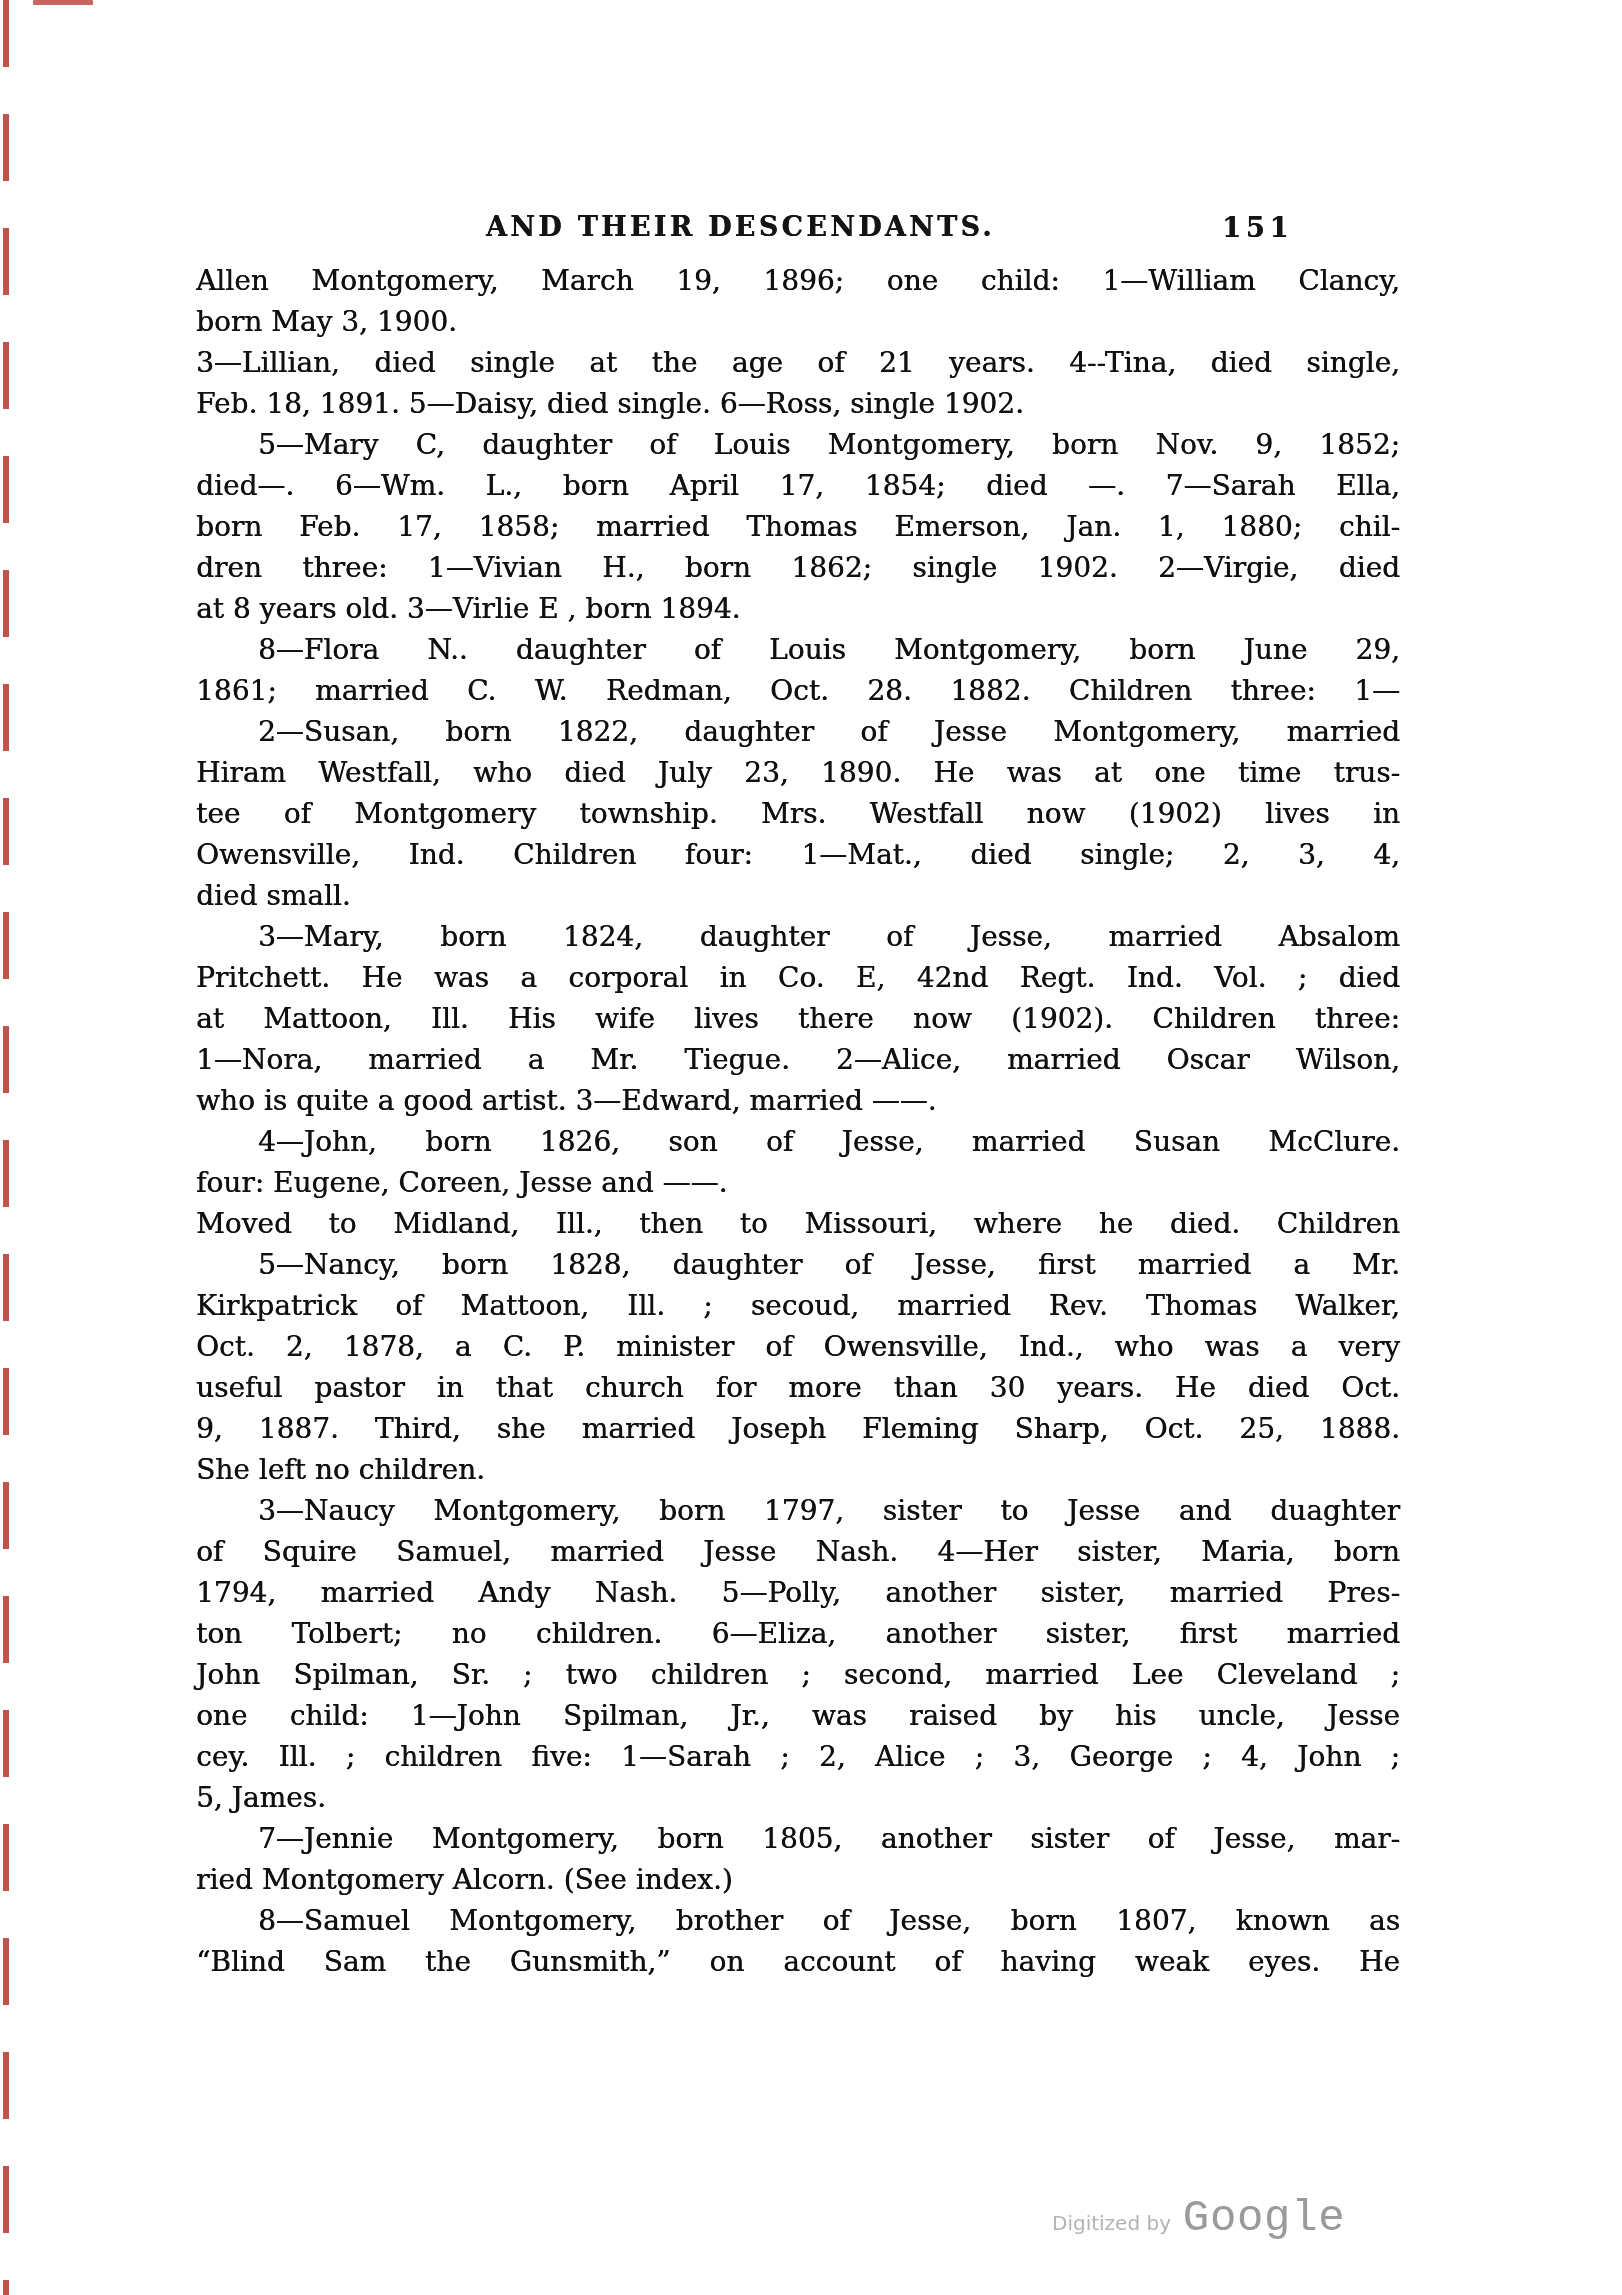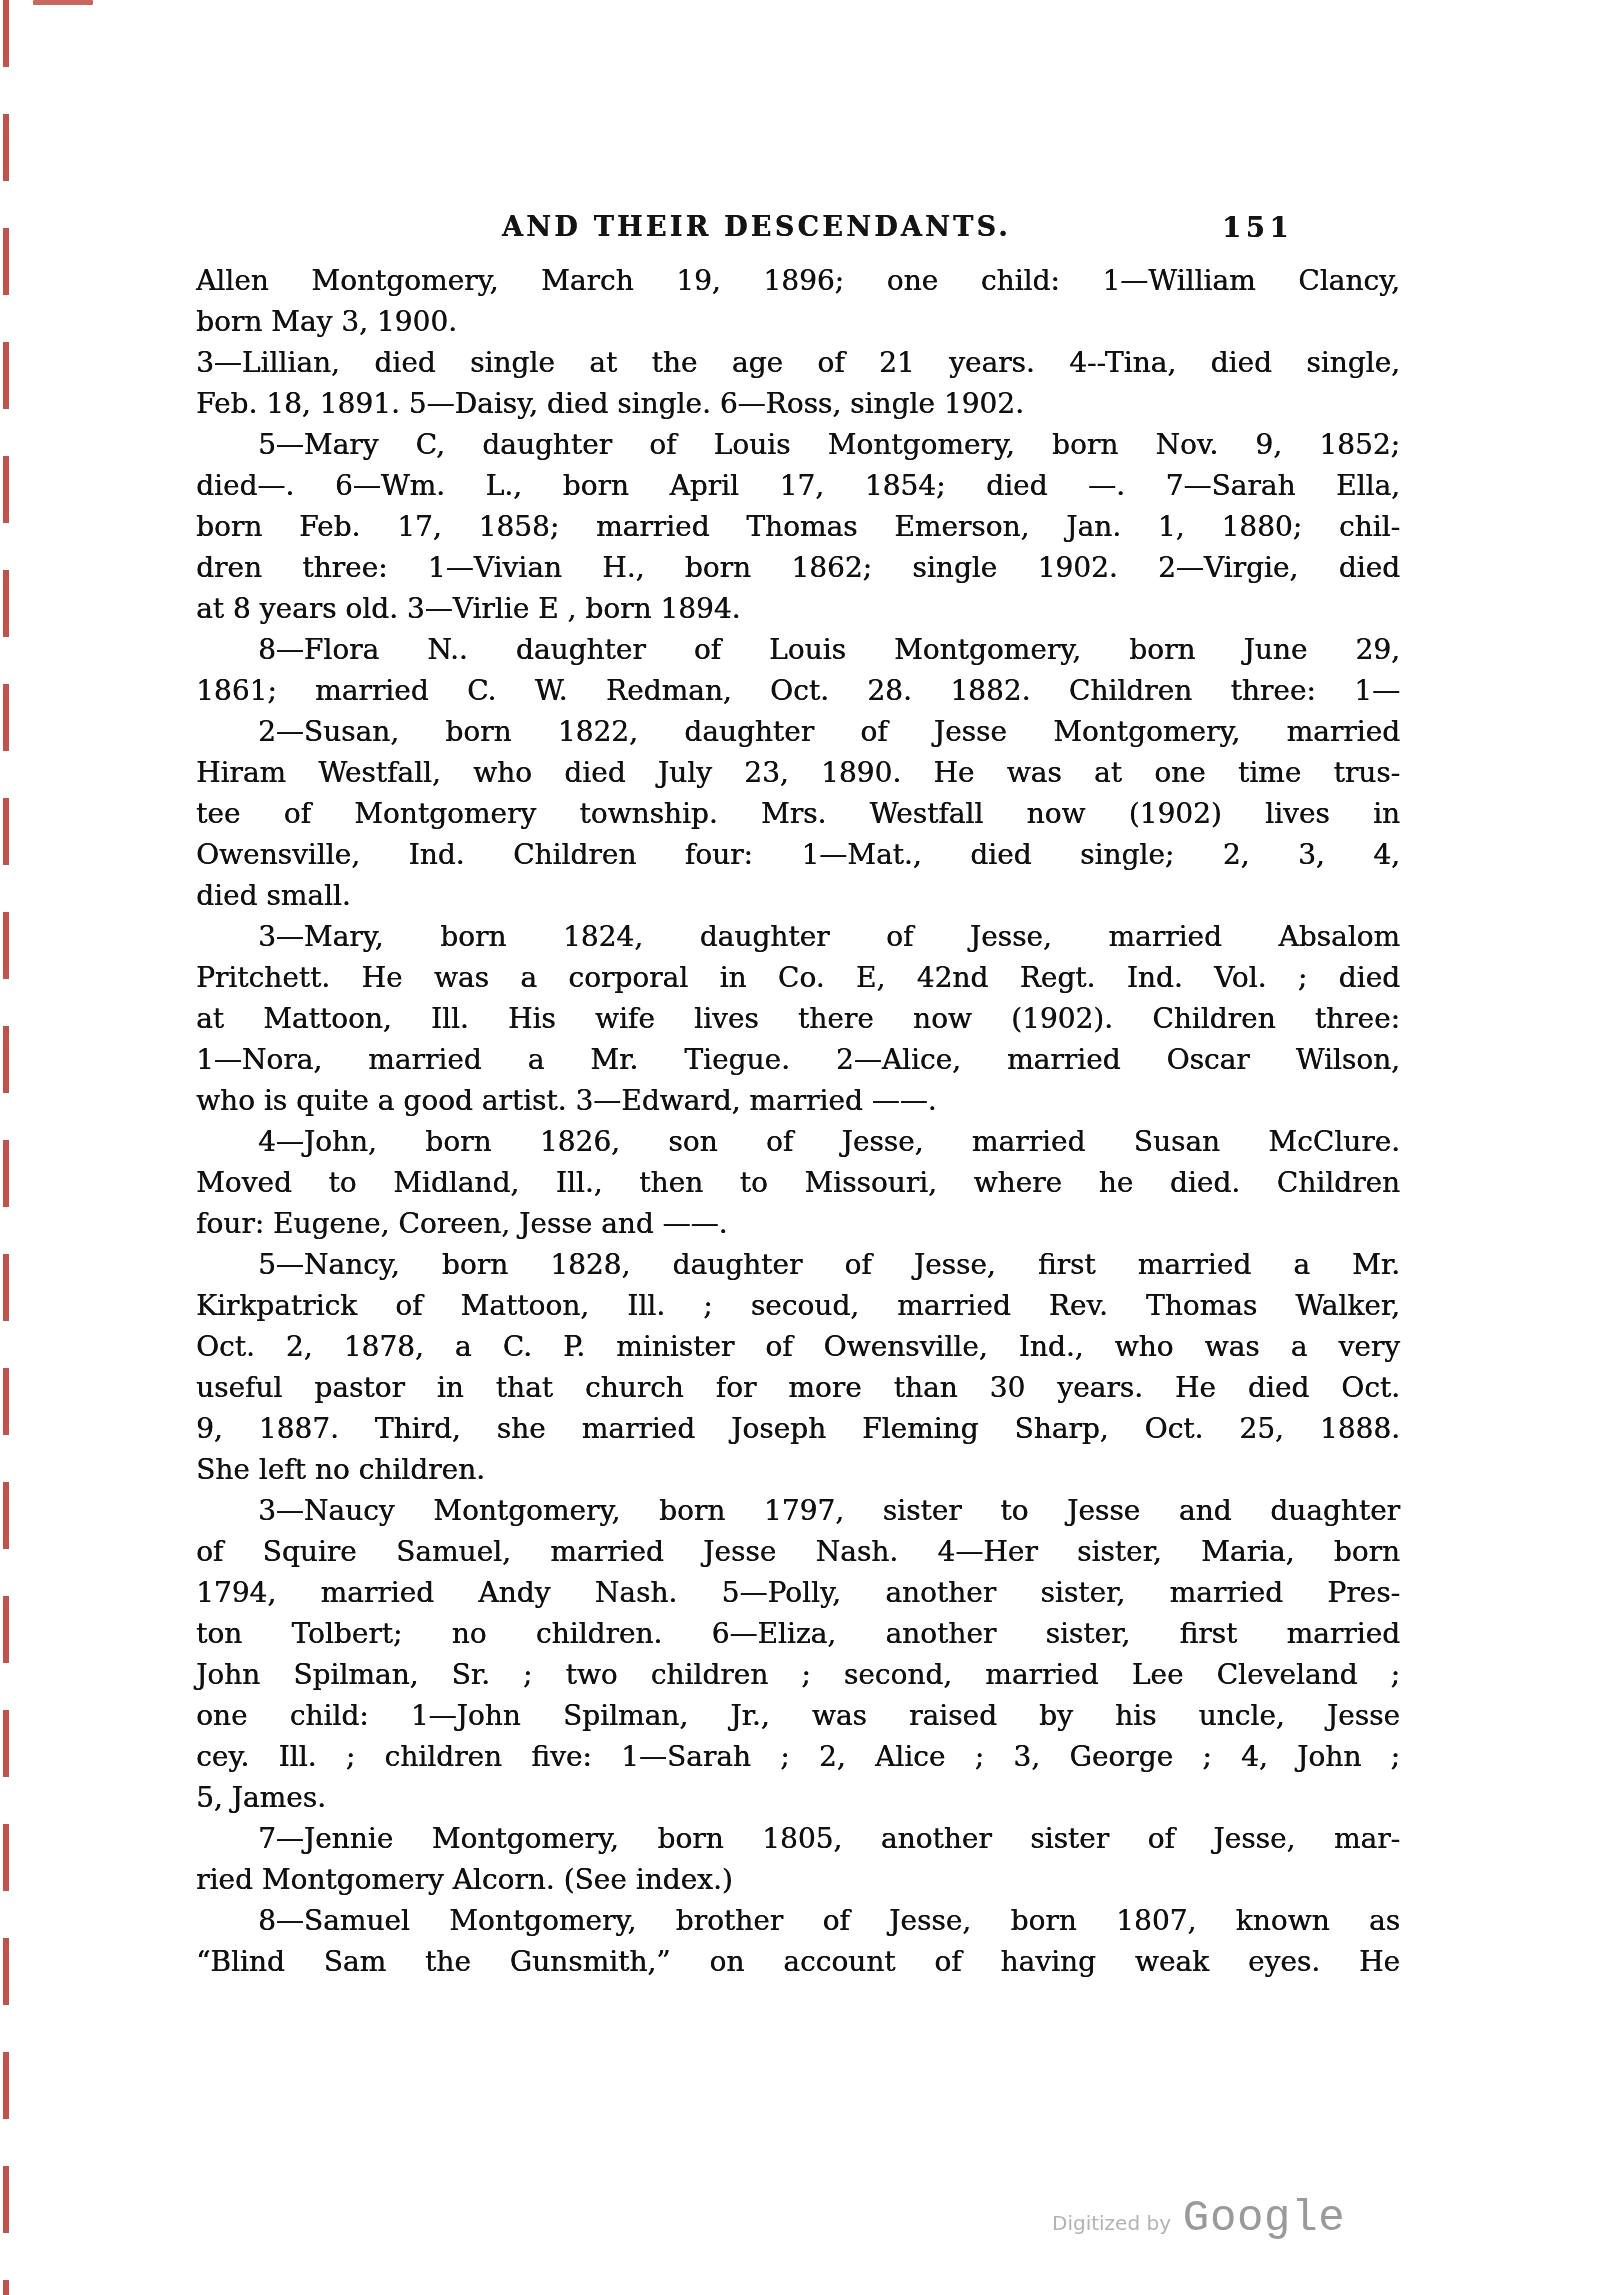--- a/index.html
+++ b/index.html
@@ -18,21 +18,21 @@
       var(--edge,#b5342a) 0 67px, transparent 67px 114px);
     opacity:.85;
   }
   .edge-mark-top{
     position:absolute;left:33px;top:0;width:60px;height:4.6px;
     background:var(--edge,#b5342a);opacity:.75;border-radius:1.3px;
   }
   
   .running-head{position:absolute;left:196px;top:211px;width:1204px;height:42px;}
   .head-title{
-    position:absolute;left:306px;top:0;
+    position:absolute;left:290px;top:0;
     font-size:27px;font-weight:bold;letter-spacing:3.3px;
     text-shadow:0.3px 0 0 currentColor;
   }
   .page-num{
     position:absolute;left:1026px;top:0;
     font-size:27.5px;font-weight:bold;letter-spacing:4.6px;
     text-shadow:0.3px 0 0 currentColor;
   }
   
   .text-block{position:absolute;left:196px;top:260px;width:1204px;}
@@ -92,22 +92,22 @@
       </div>
       <div class="paragraph">
         <div class="line just indent">3—Mary,  born  1824,  daughter  of  Jesse,  married  Absalom</div>
         <div class="line just">Pritchett.   He was a corporal in Co. E, 42nd Regt.  Ind.   Vol. ;  died</div>
         <div class="line just">at Mattoon, Ill.   His wife lives there now  (1902).  Children  three:</div>
         <div class="line just">1—Nora, married a Mr. Tiegue.   2—Alice,  married  Oscar  Wilson,</div>
         <div class="line last">who is quite a good artist.  3—Edward, married ——.</div>
       </div>
       <div class="paragraph">
         <div class="line just indent">4—John,  born  1826,  son  of  Jesse,  married  Susan  McClure.</div>
+        <div class="line last">four:   Eugene, Coreen, Jesse and ——.</div>
         <div class="line just">Moved to Midland, Ill., then to Missouri, where he  died.   Children</div>
-        <div class="line last">four:   Eugene, Coreen, Jesse and ——.</div>
       </div>
       <div class="paragraph">
         <div class="line just indent">5—Nancy, born 1828, daughter  of  Jesse,  first  married  a  Mr.</div>
         <div class="line just">Kirkpatrick of Mattoon, Ill. ;  secoud,  married  Rev.  Thomas  Walker,</div>
         <div class="line just">Oct. 2, 1878, a C. P. minister of  Owensville, Ind.,  who  was  a  very</div>
         <div class="line just">useful pastor in that church for more than 30 years.   He  died  Oct.</div>
         <div class="line just">9,  1887.   Third, she married Joseph Fleming Sharp,  Oct.  25,  1888.</div>
         <div class="line last">She left no children.</div>
       </div>
       <div class="paragraph">

